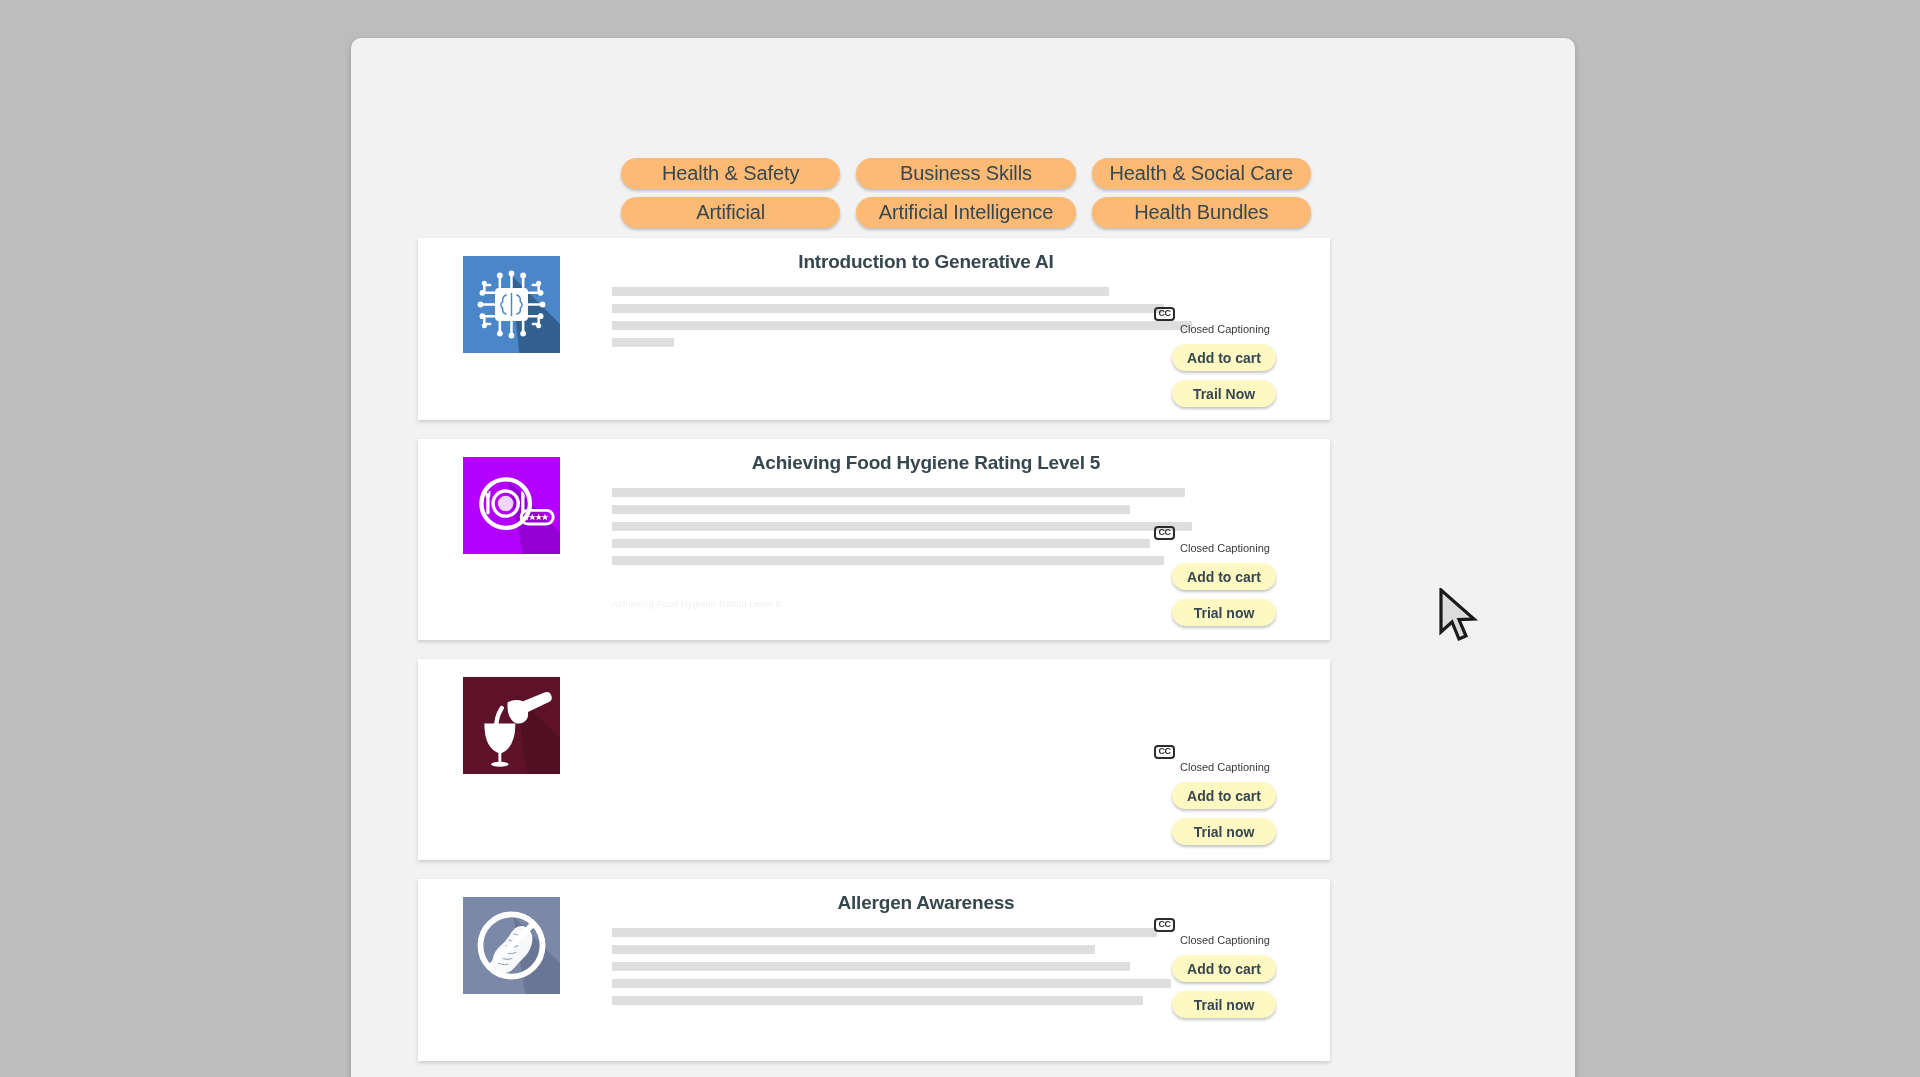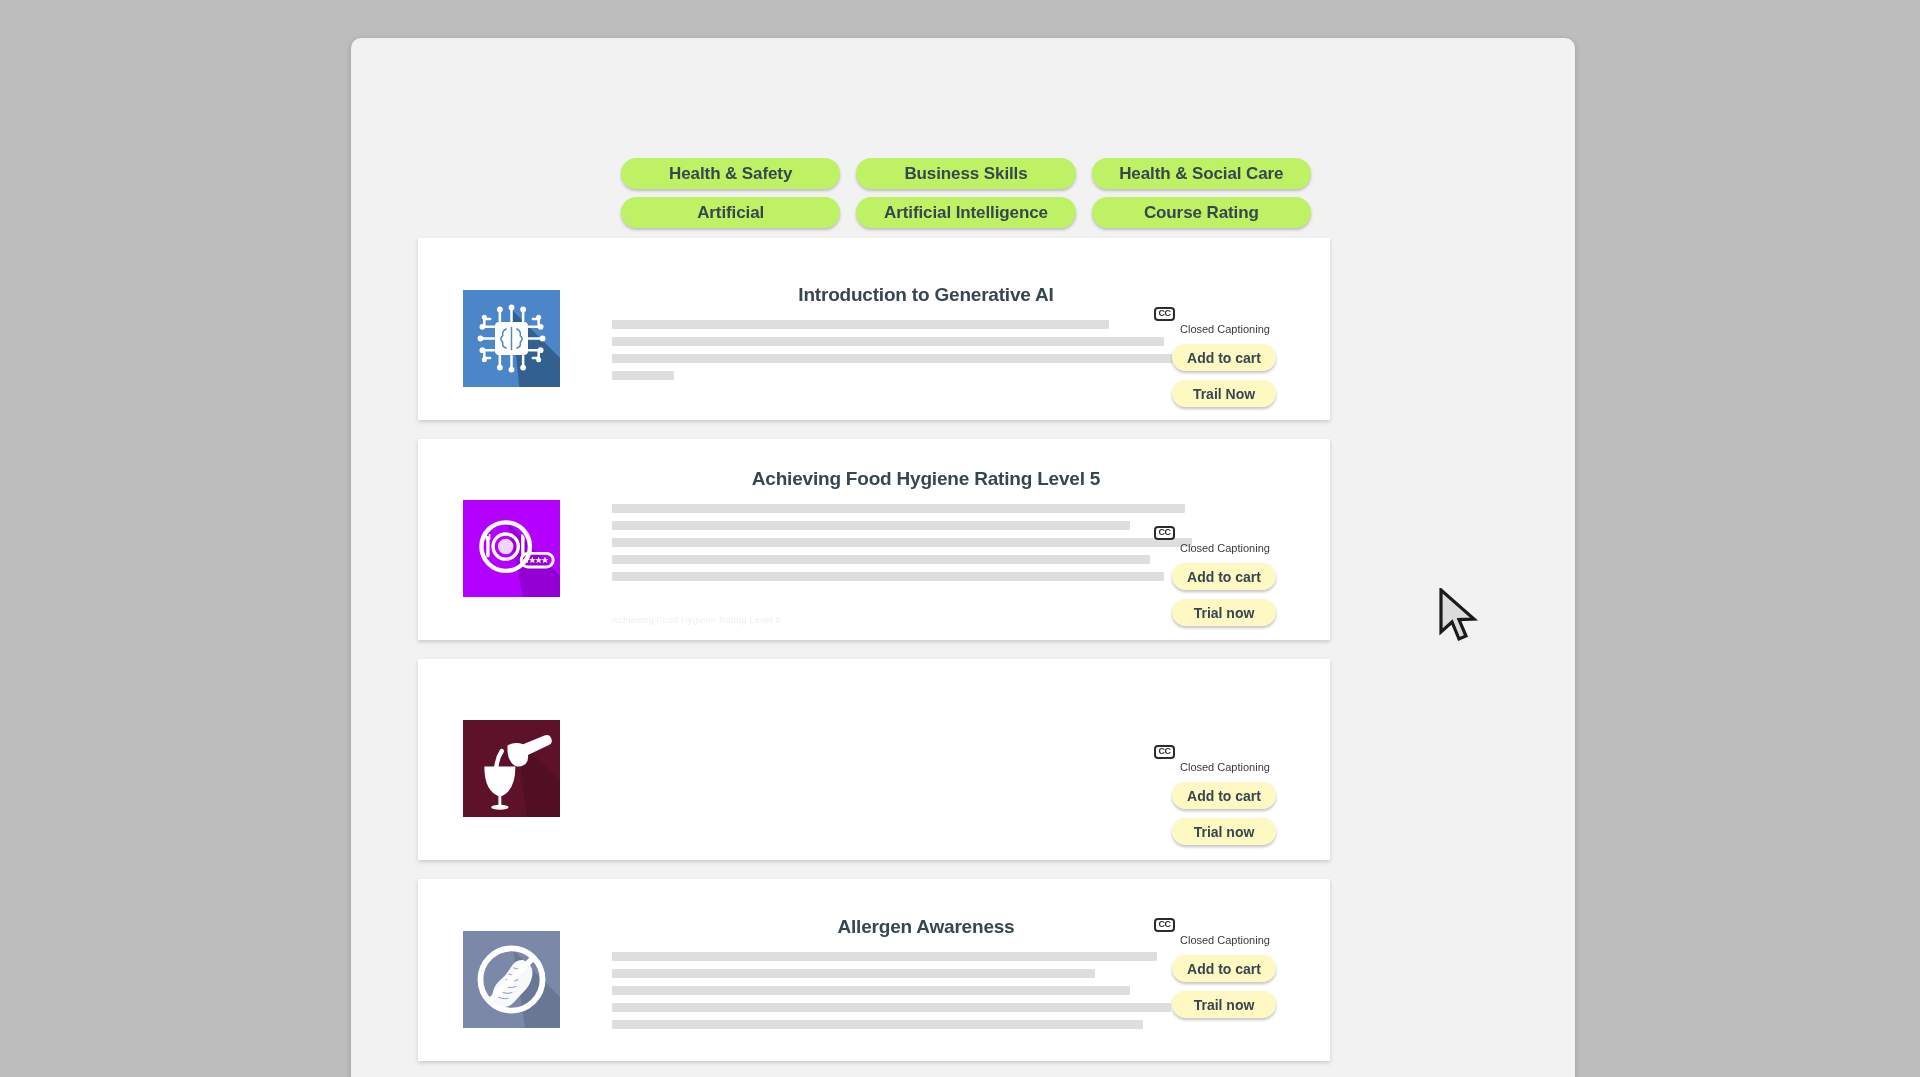--- a/index.html
+++ b/index.html
@@ -28,28 +28,28 @@
   
   #category-bar {
     position: absolute;
     left: 270px; top: 120px;
     width: 690px;
   }
   .cat-row { display: flex; gap: 16px; margin-bottom: 8px; }
   .cat-btn {
     flex: 1 1 0;
     height: 31px;
-    background: #bef264;
+    background: #fdba74;
     border: none;
     border-radius: 16px;
     box-shadow: 0 2px 3px rgba(0,0,0,0.22);
     color: #37474f;
     font-family: "Liberation Sans", sans-serif;
-    font-size: 17px;
-    font-weight: bold;
+    font-size: 20px;
+    font-weight: normal;
     letter-spacing: -0.1px;
     display: flex; align-items: center; justify-content: center;
     cursor: pointer;
     white-space: nowrap;
   }
   
   #course-list {
     position: absolute;
     left: 67px; top: 200px;
     width: 912px;
@@ -58,21 +58,21 @@
     position: relative;
     background: #ffffff;
     box-shadow: 0 2px 4px rgba(0,0,0,0.16);
     margin-bottom: 19px;
     padding: 0;
     display: block;
   }
   .card-inner {
     position: relative;
     display: flex;
-    align-items: center;
+    align-items: flex-start;
     padding: 9px 0 0 0;
     height: 100%;
   }
   .thumb-wrap {
     width: 97px; height: 97px;
     margin: 9px 0 0 45px;
     flex: 0 0 auto;
     position: relative;
   }
   .thumb {
@@ -177,21 +177,21 @@
 
     <div id="category-bar">
       <div class="cat-row">
         <button class="cat-btn">Health &amp; Safety</button>
         <button class="cat-btn">Business Skills</button>
         <button class="cat-btn">Health &amp; Social Care</button>
       </div>
       <div class="cat-row">
         <button class="cat-btn">Artificial</button>
         <button class="cat-btn">Artificial Intelligence</button>
-        <button class="cat-btn">Course Rating</button>
+        <button class="cat-btn">Health Bundles</button>
       </div>
     </div>
 
     <div id="course-list">
 
       <div class="course-card" style="height:182px">
         <div class="card-inner">
           <div class="thumb-wrap">
             <div class="thumb" style="background:#4a86c8">
               <svg viewBox="0 0 100 100">

